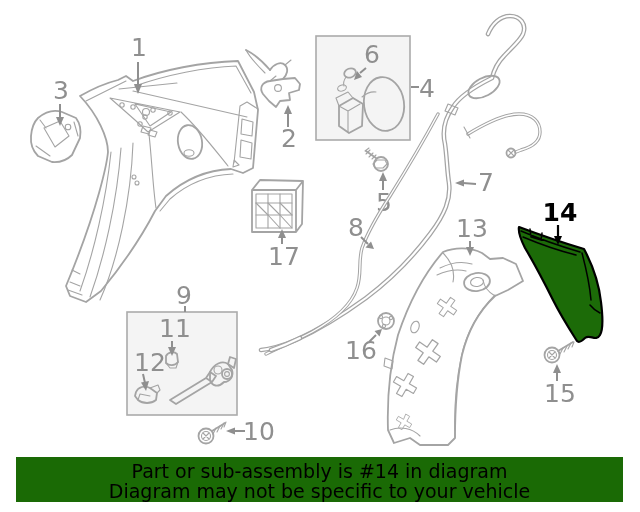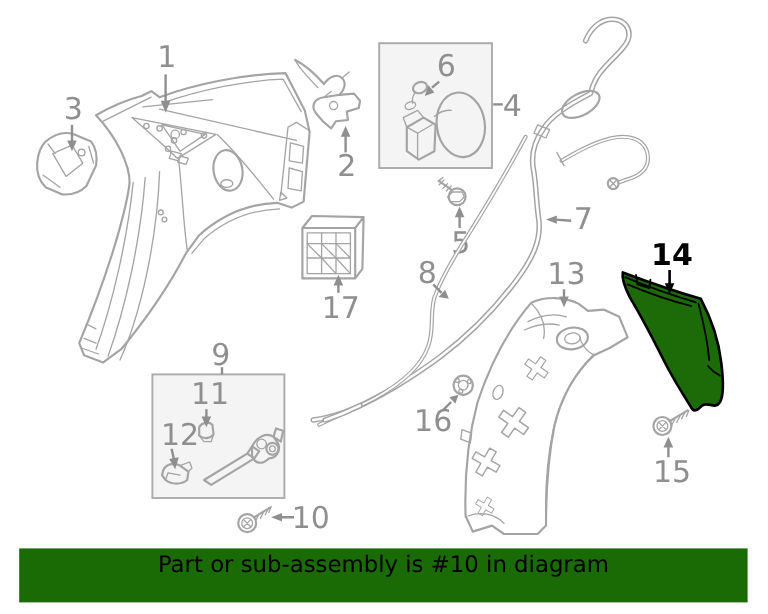--- a/index.html
+++ b/index.html
@@ -276,15 +276,16 @@
     <text class="lbl" x="259" y="440">10</text>
     <g>
       <path class="arrow" d="M245,431 L233,431"></path>
           <path class="ahead" d="M226,431 L235,427.5 L235,434.5 Z"></path>
     </g>
   </g>
 
 </svg>
 
   <div class="banner">
-    <div>Part or sub-assembly is #10 in diagram</div>
+    <div>Part or sub-assembly is #14 in diagram</div>
+    <div>Diagram may not be specific to your vehicle</div>
   </div>
 </div>
 
 </body></html>

